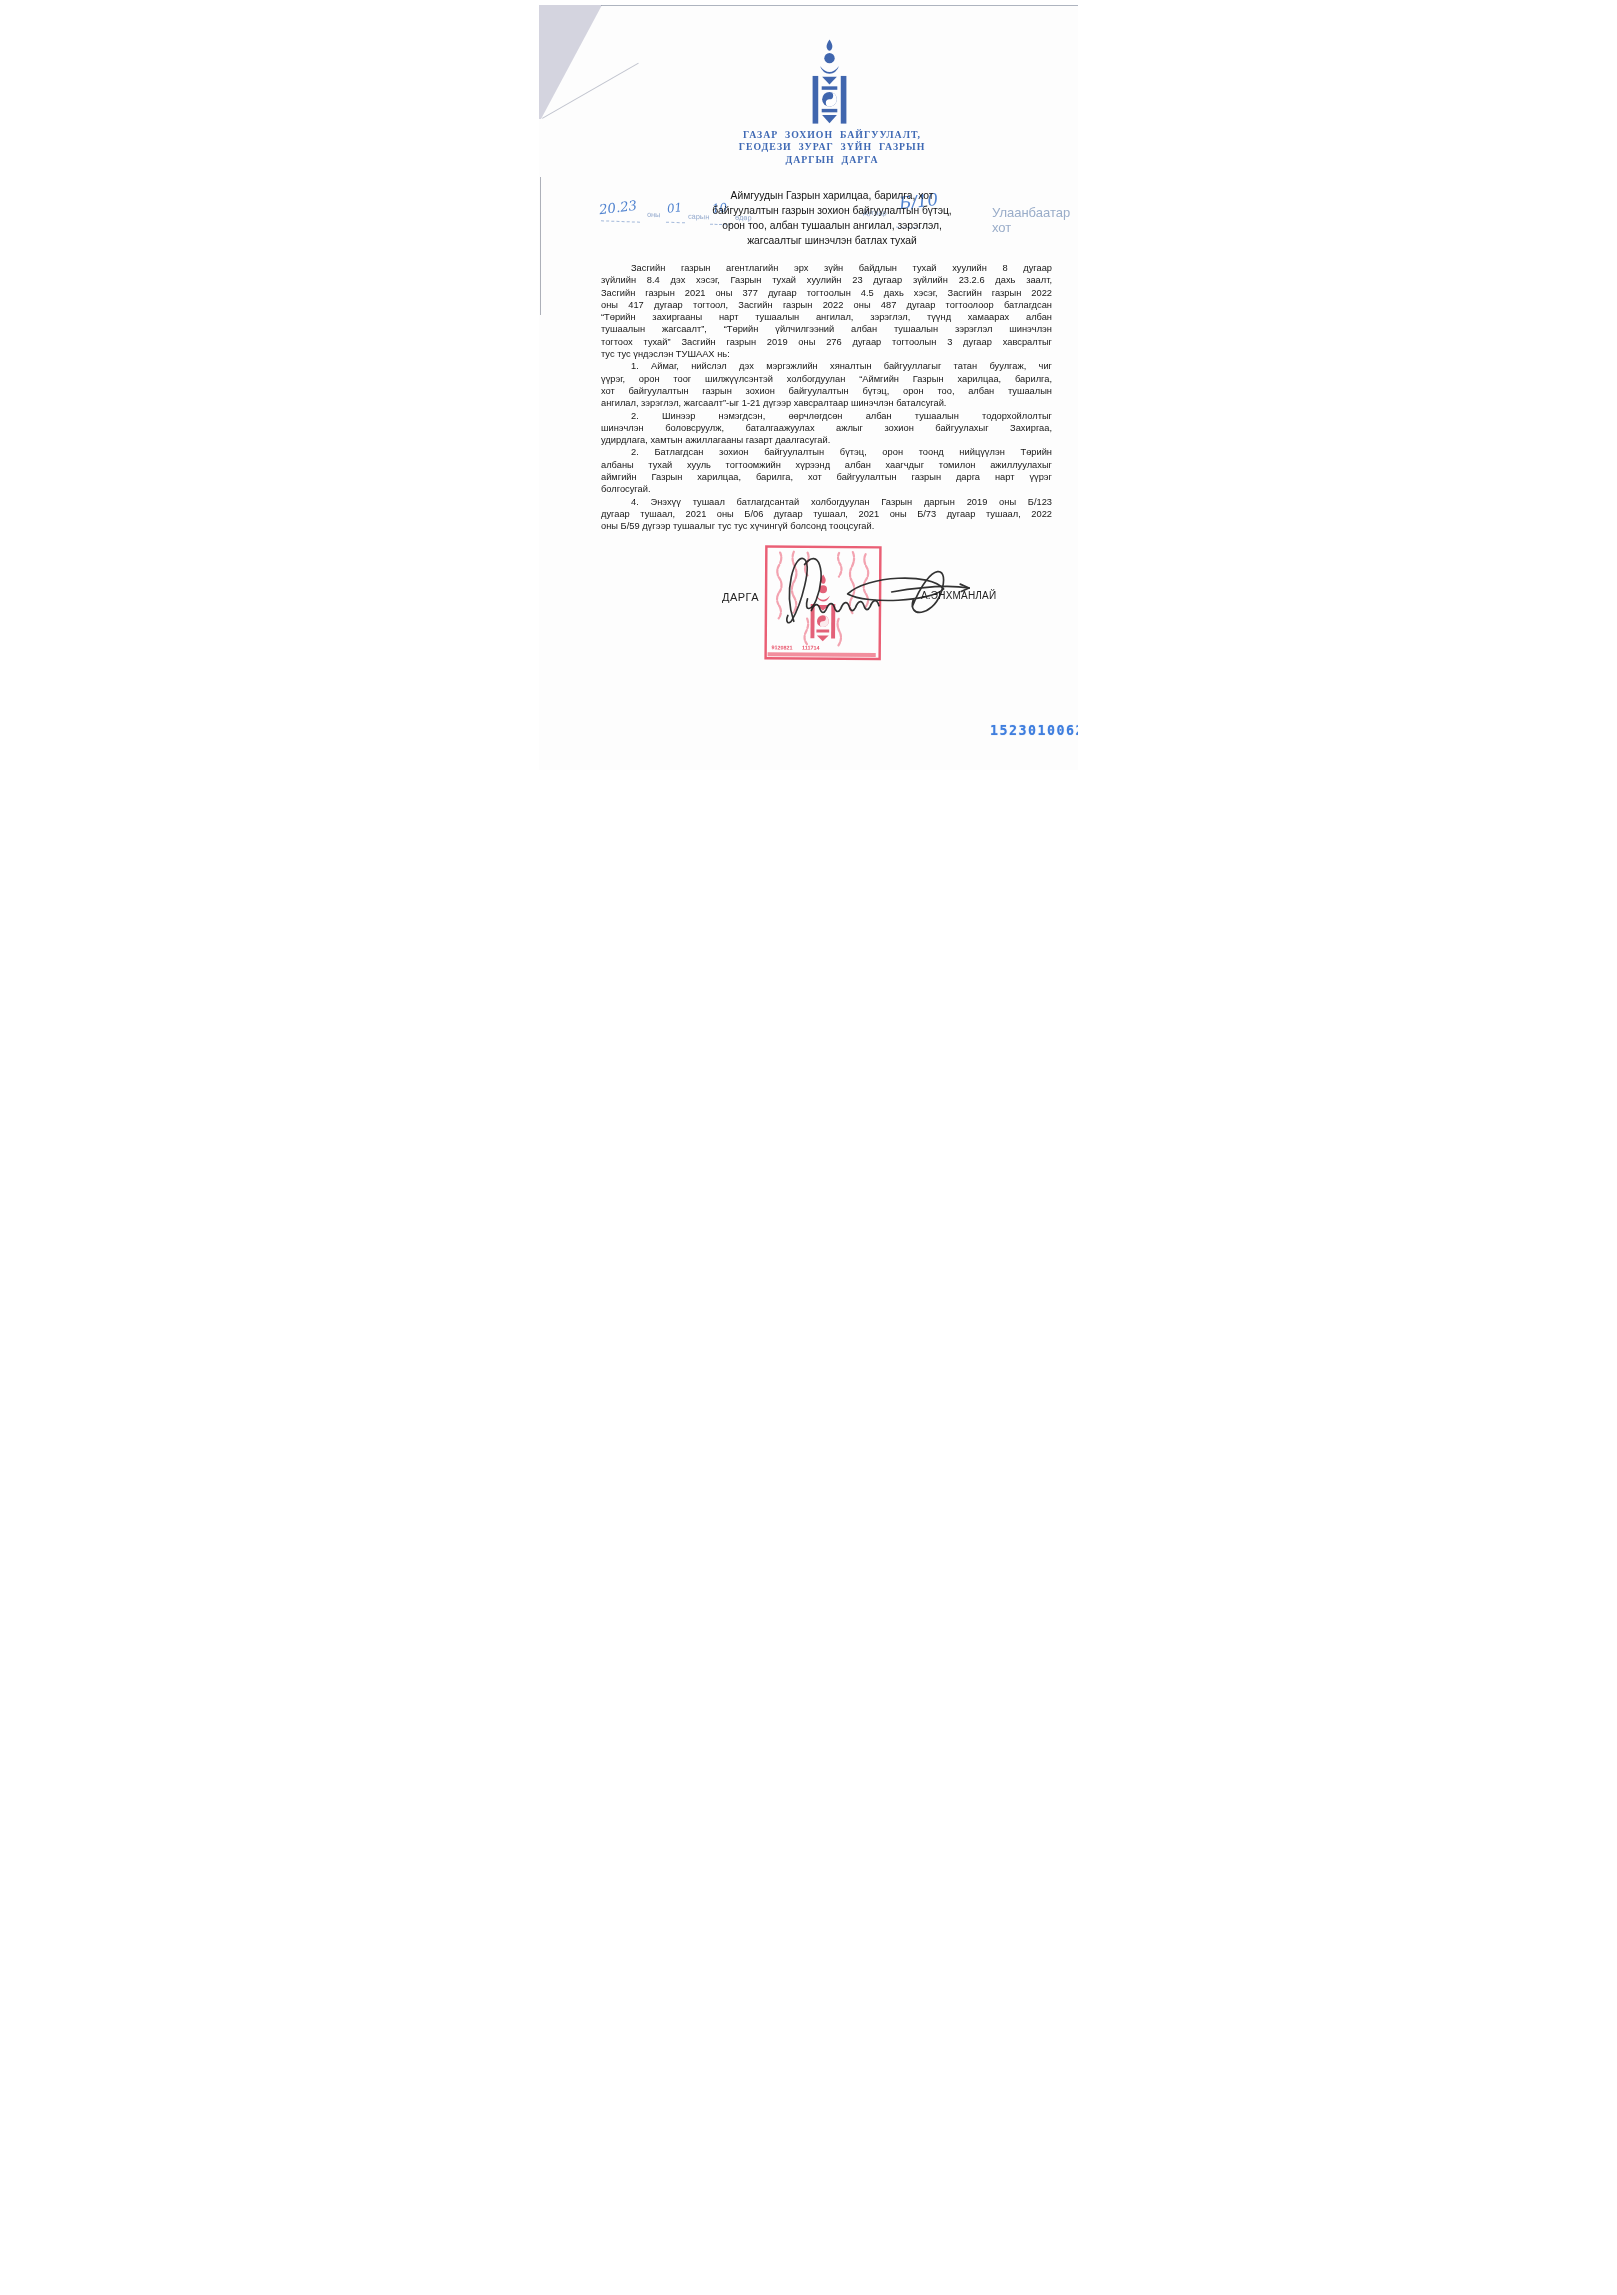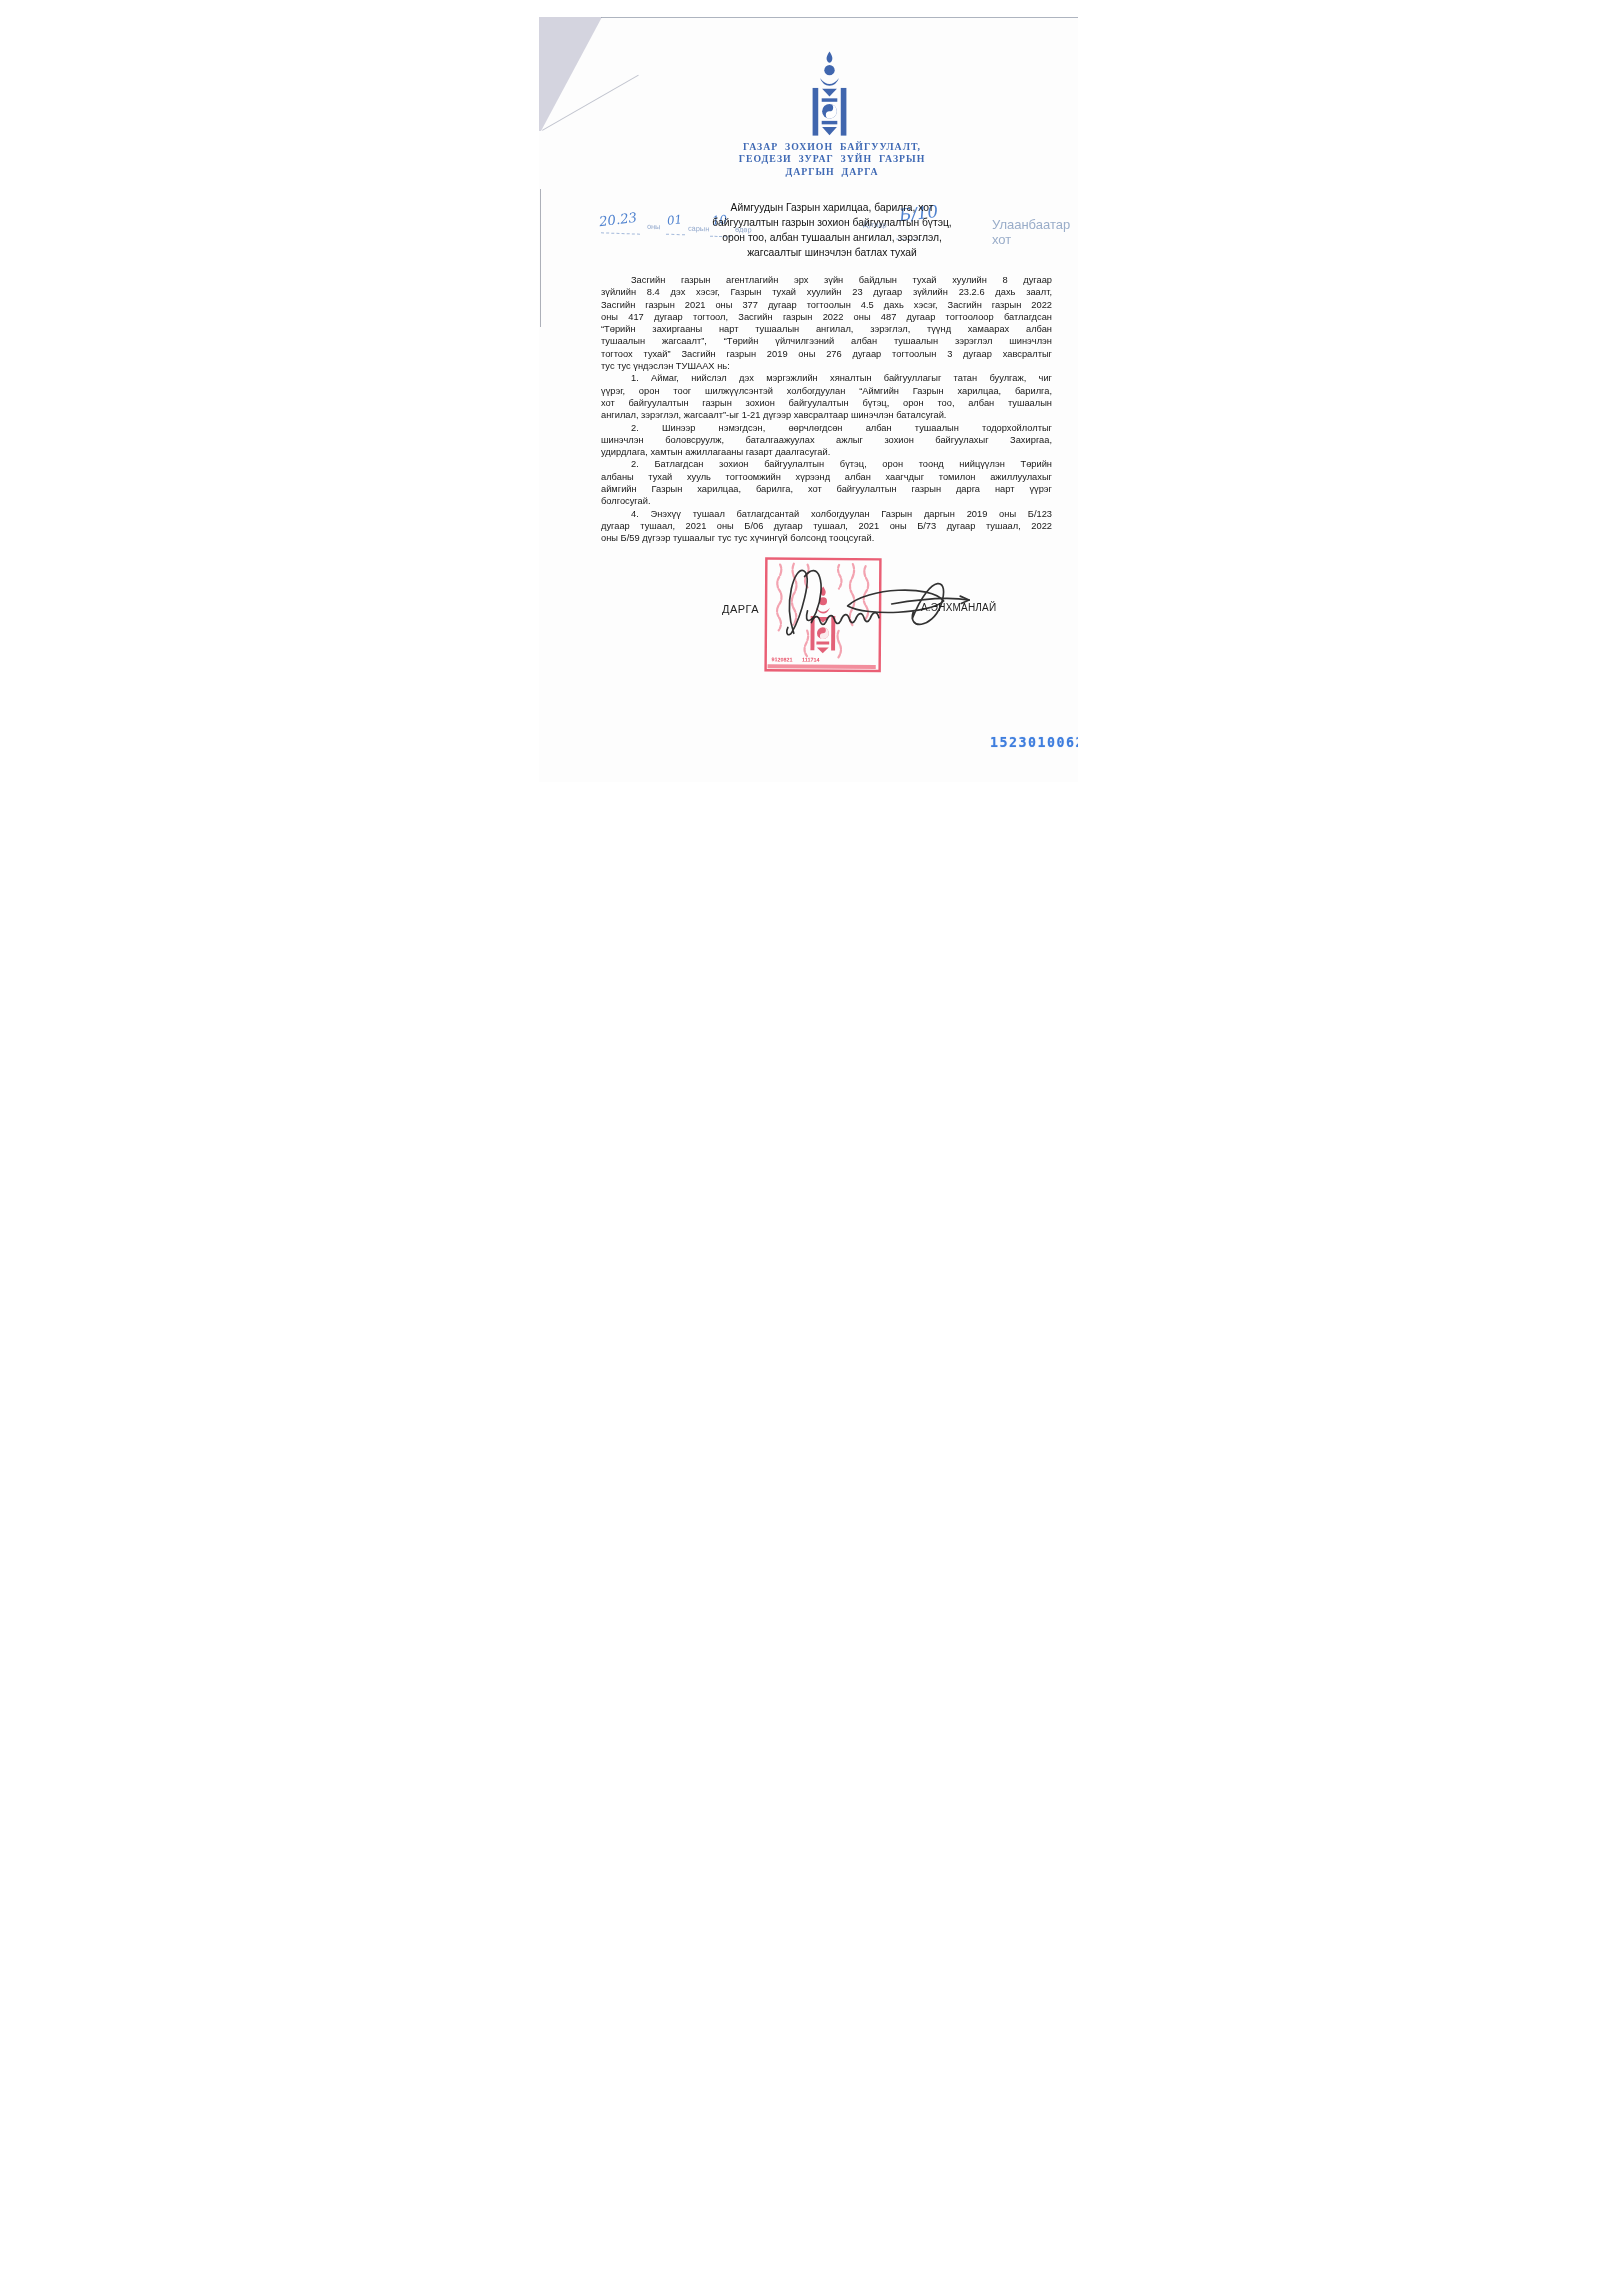--- a/index.html
+++ b/index.html
@@ -1,16 +1,16 @@
 <!DOCTYPE html>
 <html style="font-size:7.9px"><head>
 <meta charset="utf-8">
 <style>
   html,body{margin:0;padding:0;background:#ffffff;}
-  .page{position:relative;width:539px;height:765px;margin:17px auto;background:#fdfdfd;
+  .page{position:relative;width:539px;height:765px;margin:5px auto;background:#fdfdfd;
         overflow:hidden;font-family:"Liberation Sans",sans-serif;color:#1c1c1e;}
   
   .fold{position:absolute;left:0;top:0;width:192px;height:162px;
         clip-path:polygon(0 0,63px 0,2px 114px,0 114px);
         background:linear-gradient(115deg,#d4d4df 60%,#dedee7 100%);}
   .topline{position:absolute;left:62px;top:0;right:0;height:1px;background:rgba(110,120,140,.55);}
   .leftline{position:absolute;left:1px;top:172px;height:138px;width:0.5px;background:rgba(120,125,140,.6);}
   .crease{position:absolute;left:2.5px;top:113px;width:111px;height:0.5px;background:rgba(140,145,165,.55);
           transform:rotate(-29.9deg);transform-origin:left top;}
   

